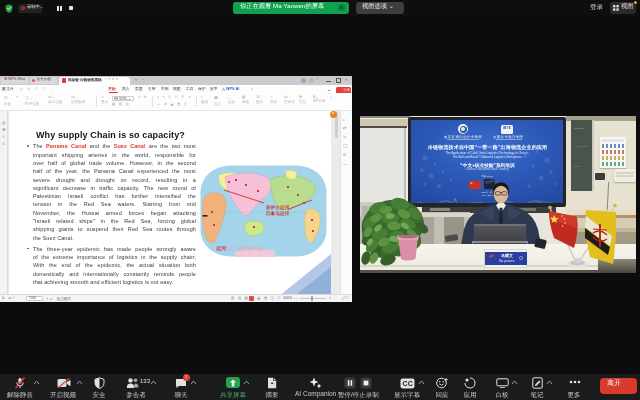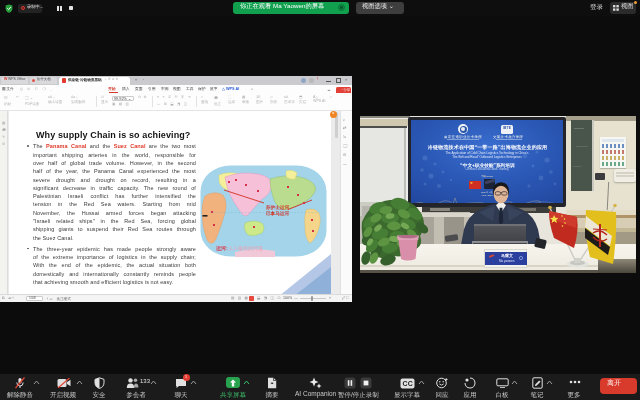--- a/index.html
+++ b/index.html
@@ -117,21 +117,21 @@
   <div class="a s4" style="left:299px;top:19px;font-size:9px;color:#b2b2b2">⬒<br>页眉</div>
   <div class="a s4" style="left:313px;top:19px;font-size:9px;color:#b2b2b2">A△<br>WPS AI</div>
   <div class="a s4" style="left:330px;top:19px;font-size:9px;color:#b2b2b2">⌕</div>
 
   <div class="a" style="left:0;top:34.5px;width:352px;height:183.5px;background:#e9e9e9"></div>
 
   <div class="a" style="left:0;top:34.5px;width:7.5px;height:183.5px;background:#f3f3f0;border-right:1px solid #dcdcdc"></div>
   <div class="a s4" style="left:1.5px;top:37px;font-size:9px;color:#b0b0b0;line-height:17px">🗀<br>▦<br>🗩<br>✎<br>⚙</div>
 
   <div class="a" style="left:9px;top:34.5px;width:322px;height:183.5px;background:#fff;overflow:hidden" id="page">
-    <div class="a" style="left:27px;top:19.5px;font-size:9px;font-weight:bold;color:#141414;letter-spacing:0.12px;white-space:nowrap">Why supply Chain is so achieving?</div>
+    <div class="a" style="left:27px;top:19.5px;font-size:9px;font-weight:bold;color:#141414;letter-spacing:0.12px;white-space:nowrap">Why supply Chain is so capacity?</div>
     <div class="a" style="left:18px;top:34.4px;width:1.8px;height:1.8px;border-radius:50%;background:#555"></div>
     <div class="a" style="left:18px;top:137px;width:1.8px;height:1.8px;border-radius:50%;background:#555"></div>
     <div class="ln" style="left:23.5px;top:32.8px">The <span class="red">Panama Canal</span> and the <span class="red">Suez Canal</span> are the two most</div>
     <div class="ln" style="left:23.5px;top:41.1px">important shipping arteries in the world, responsible for</div>
     <div class="ln" style="left:23.5px;top:49.4px">over half of global trade volume. However, in the second</div>
     <div class="ln" style="left:23.5px;top:57.7px">half of the year, the Panama Canal experienced the most</div>
     <div class="ln" style="left:23.5px;top:66px">severe drought and drought on record, resulting in a</div>
     <div class="ln" style="left:23.5px;top:74.3px">significant decrease in traffic capacity. The new round of</div>
     <div class="ln" style="left:23.5px;top:82.6px">Palestinian Israeli conflict has further intensified the</div>
     <div class="ln" style="left:23.5px;top:90.9px">tension in the Red Sea waters. Starting from mid</div>

